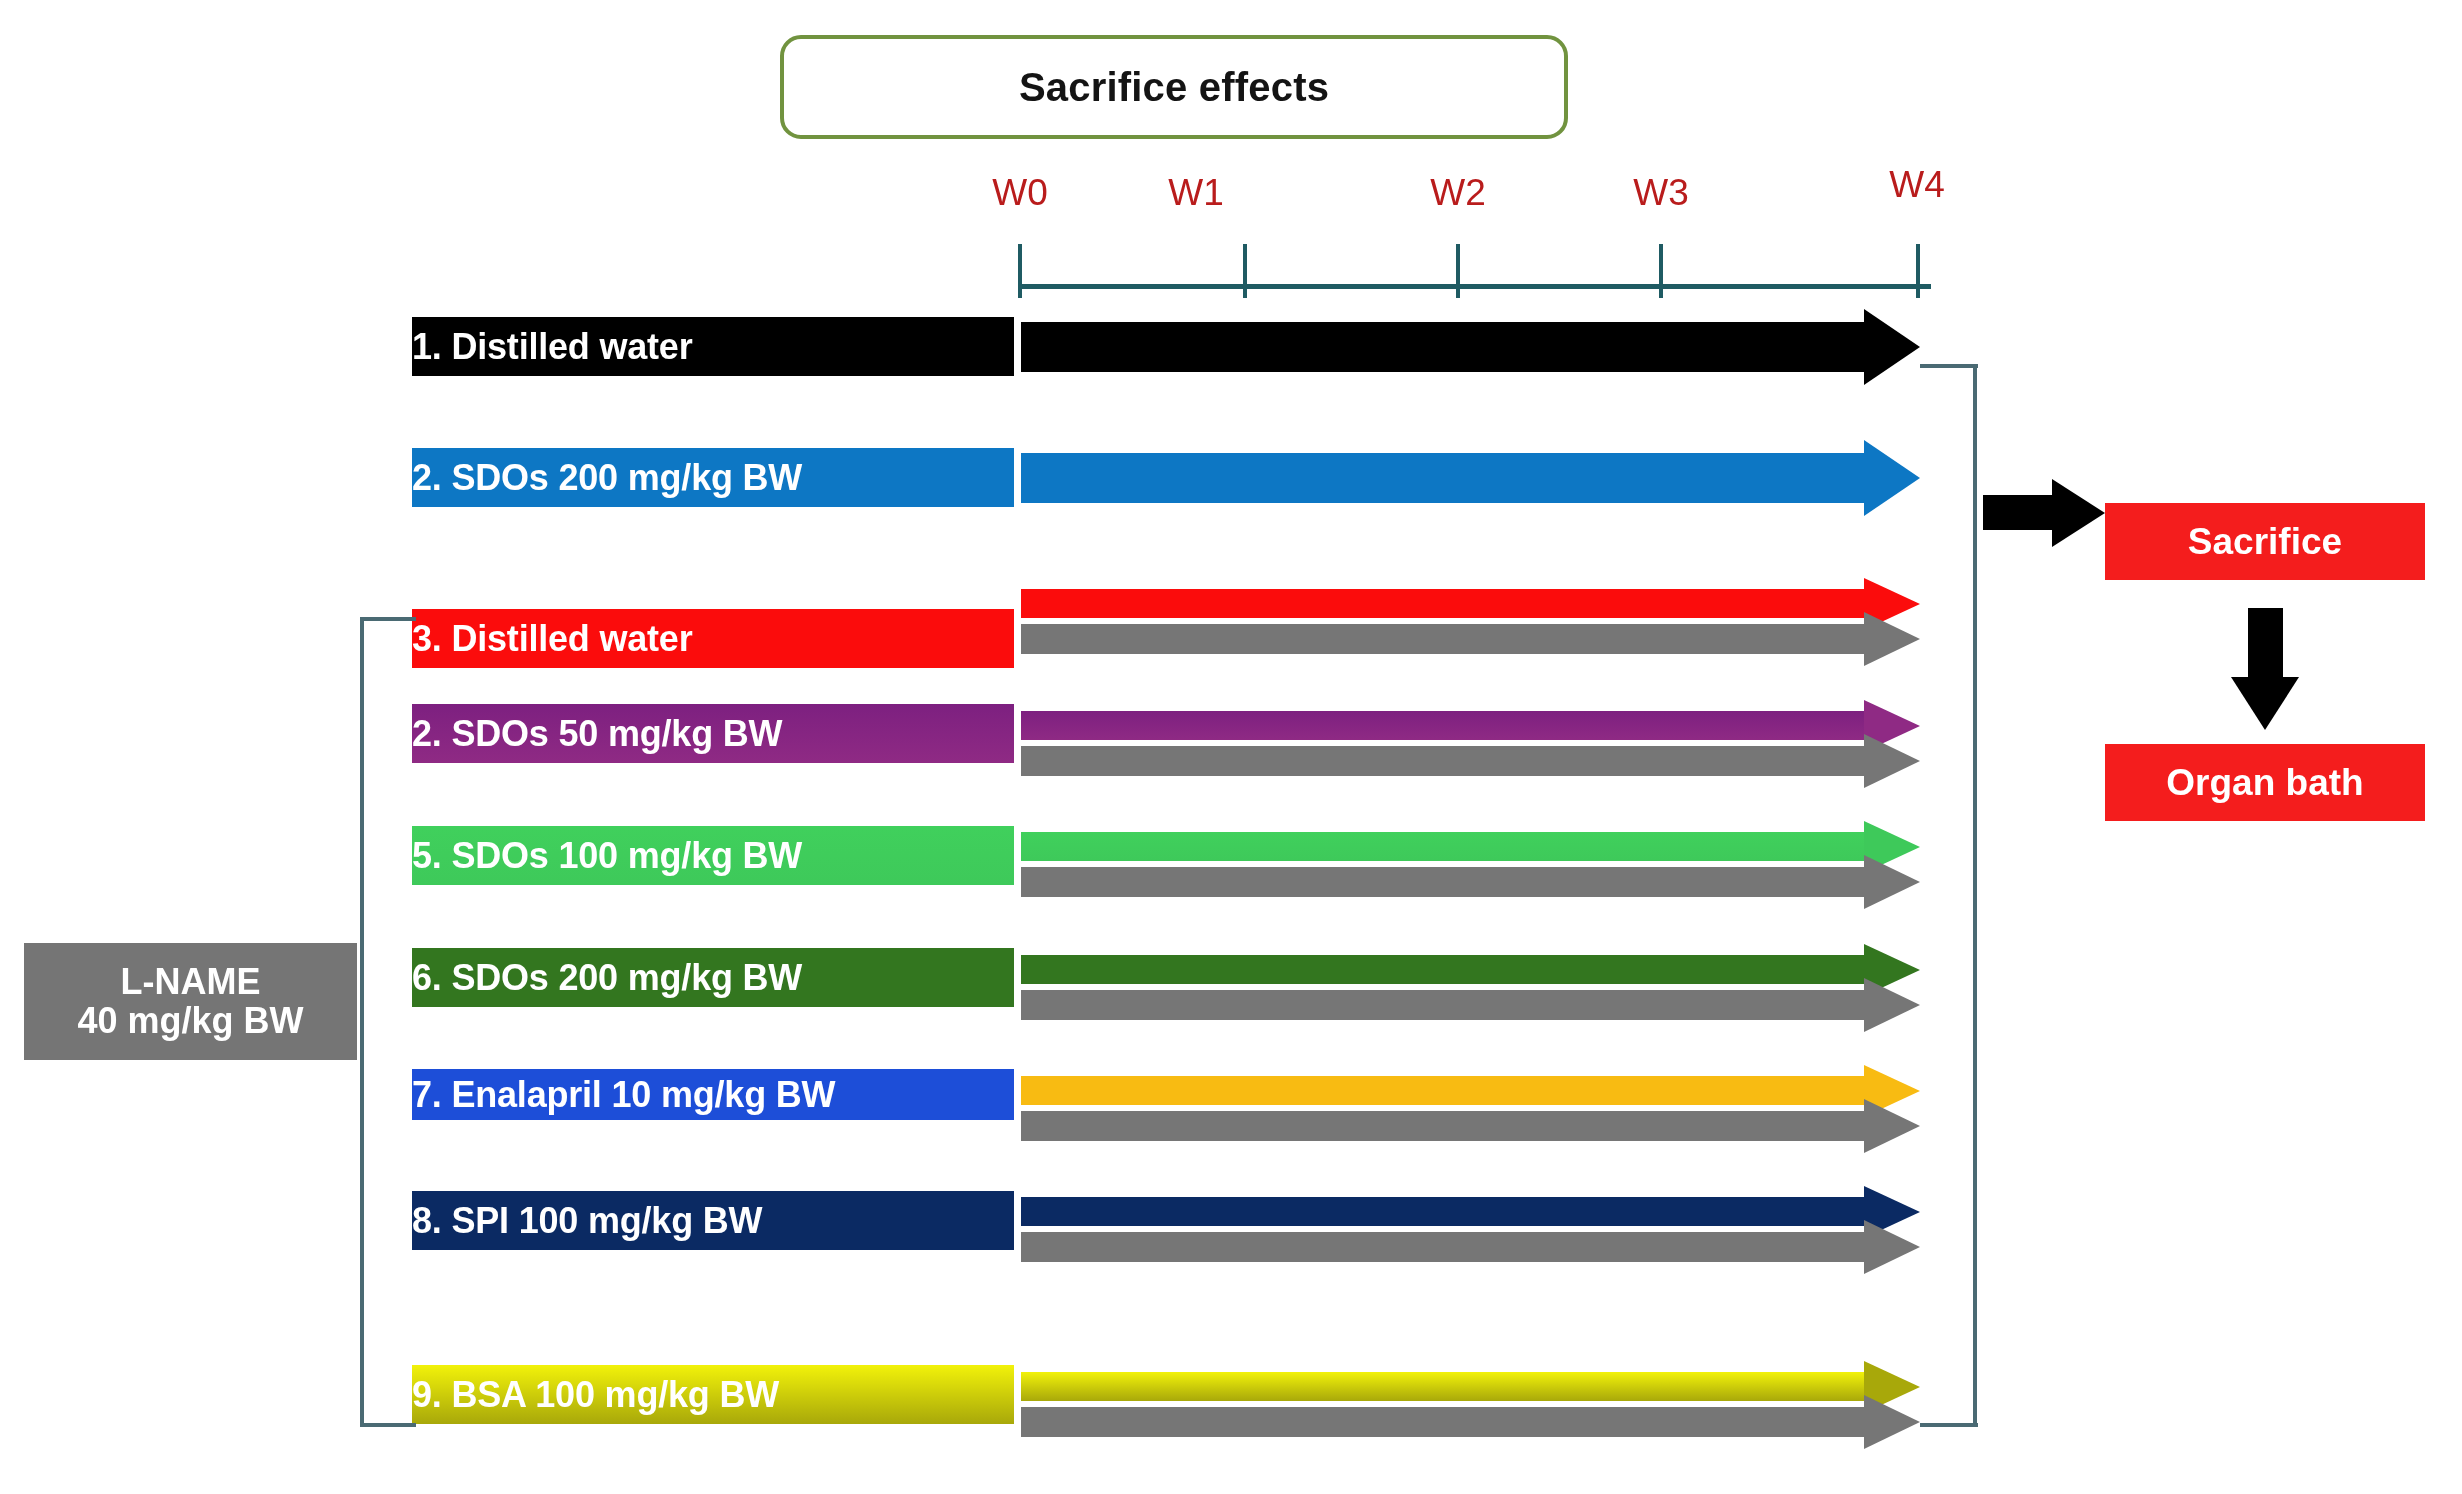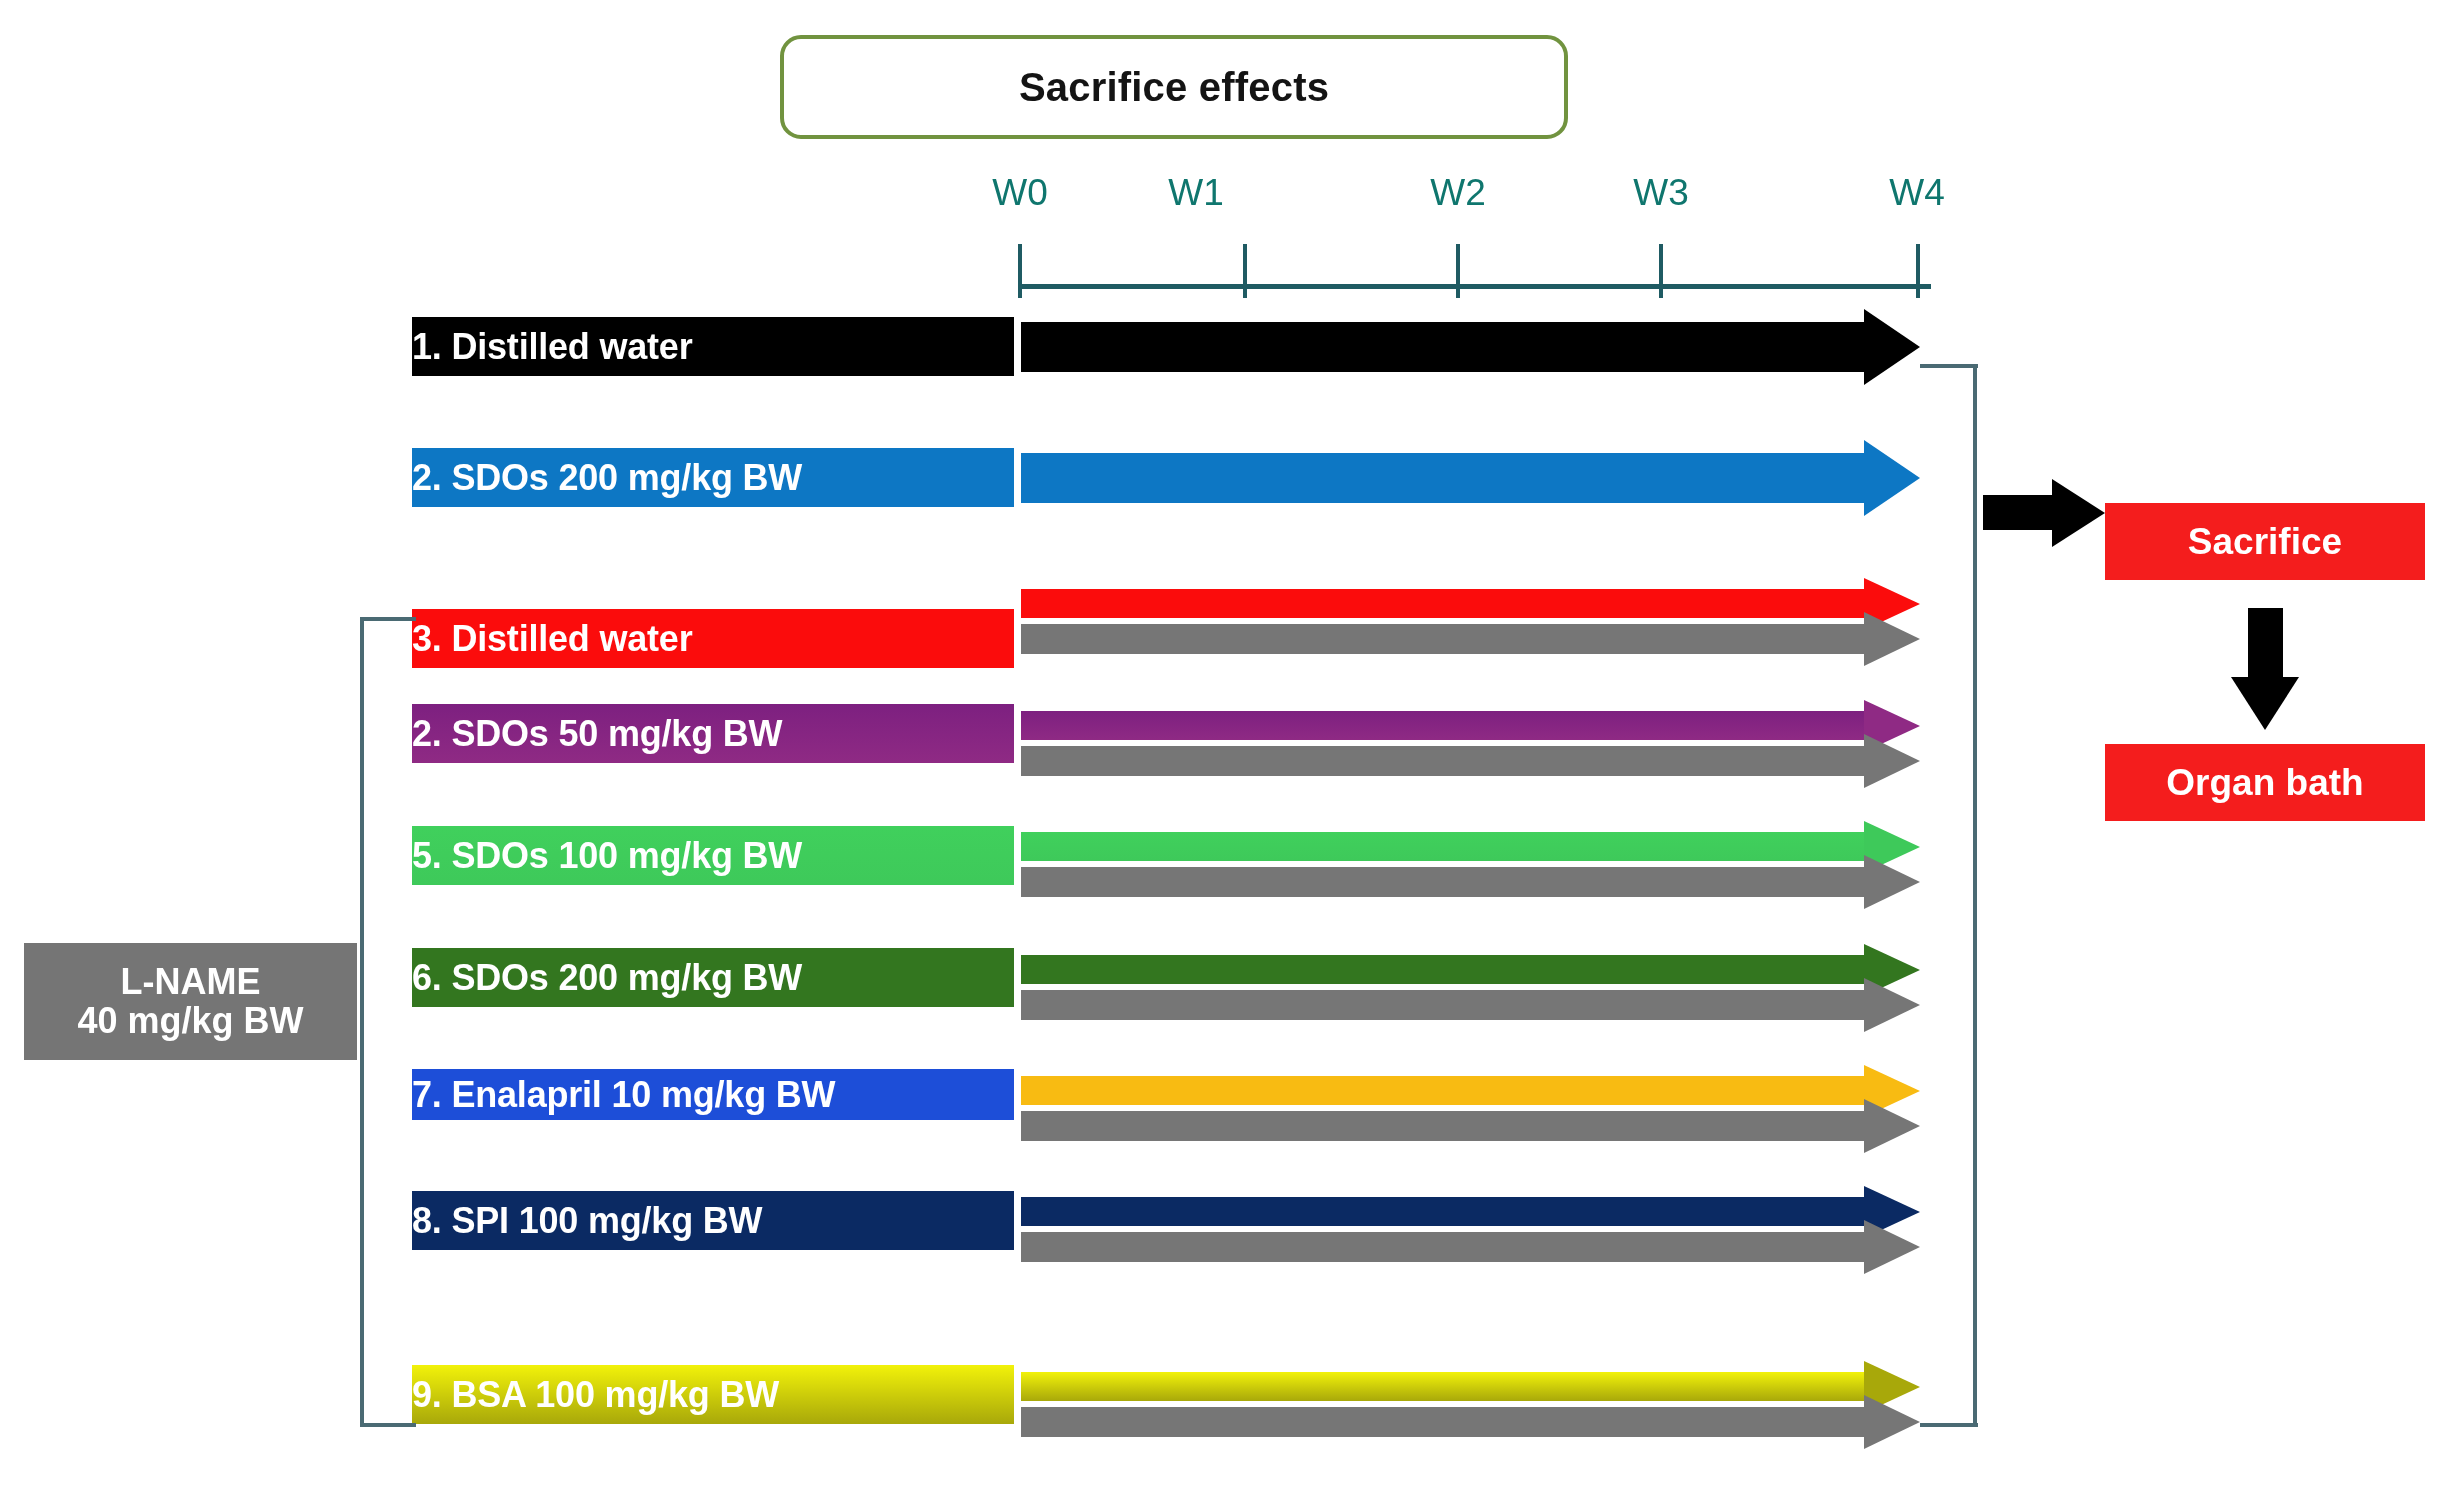--- a/index.html
+++ b/index.html
@@ -16,21 +16,21 @@
     border:4px solid #71933f;border-radius:21px;background:#ffffff;
     display:flex;align-items:center;justify-content:center;
     box-sizing:border-box;
   }
   .header-pill span{
     font-size:40px;font-weight:bold;color:#141414;letter-spacing:0.2px;
   }
 
   
   .tl-label{
-    position:absolute;font-size:37px;font-weight:normal;color:#0f766e;
+    position:absolute;font-size:37px;font-weight:normal;color:#b91c1c;
     transform:translateX(-50%);white-space:nowrap;
   }
   .tl-tick{position:absolute;width:4px;background:#1f5b63;}
   .tl-axis{position:absolute;height:4.8px;background:#1f5b63;}
 
   
   .lbl{
     position:absolute;left:412px;width:602px;
     display:flex;align-items:center;
     box-sizing:border-box;
@@ -89,21 +89,21 @@
   <div id="timeline-layer">
       <div class="tl-axis" style="left: 1020px; top: 284px; width: 911px;"></div>
       <div class="tl-label" style="left: 1020px; top: 172px;">W0</div>
       <div class="tl-tick" style="left: 1018px; top: 244px; height: 54px;"></div>
       <div class="tl-label" style="left: 1196px; top: 172px;">W1</div>
       <div class="tl-tick" style="left: 1243px; top: 244px; height: 54px;"></div>
       <div class="tl-label" style="left: 1458px; top: 172px;">W2</div>
       <div class="tl-tick" style="left: 1456px; top: 244px; height: 54px;"></div>
       <div class="tl-label" style="left: 1661px; top: 172px;">W3</div>
       <div class="tl-tick" style="left: 1659px; top: 244px; height: 54px;"></div>
-      <div class="tl-label" style="left: 1917px; top: 172px;">W4</div>
+      <div class="tl-label" style="left: 1917px; top: 164px;">W4</div>
       <div class="tl-tick" style="left: 1916px; top: 244px; height: 54px;"></div>
     </div>
 
   <div id="rows-layer">
       <div class="lbl" style="top: 317px; height: 59px; background: rgb(0, 0, 0);">
         <span>1. Distilled water</span>
       </div>
       <div class="arrow" style="left: 1021px; top: 322px; width: 899px; height: 50px;">
         <div class="shaft" style="width: 843px; background: rgb(0, 0, 0);"></div>
         <div class="head" style="left: 843px; border-width: 38px 0px 38px 56px; border-left-color: rgb(0, 0, 0);"></div>

